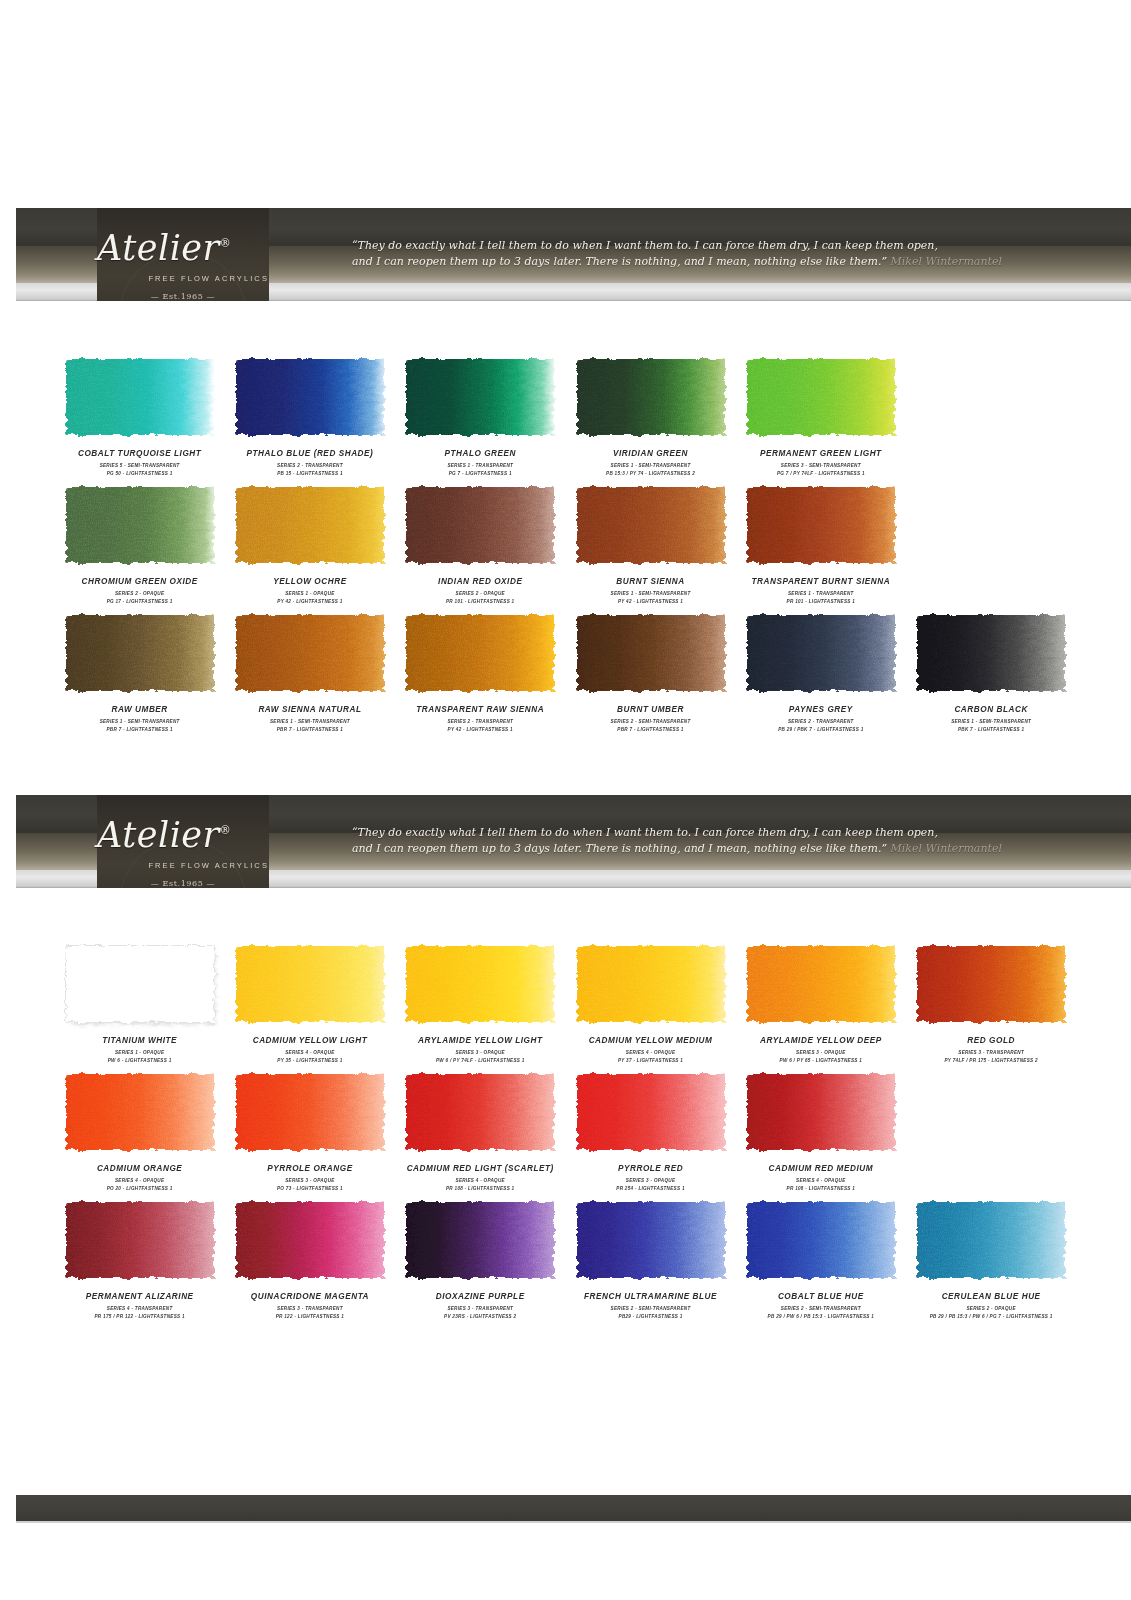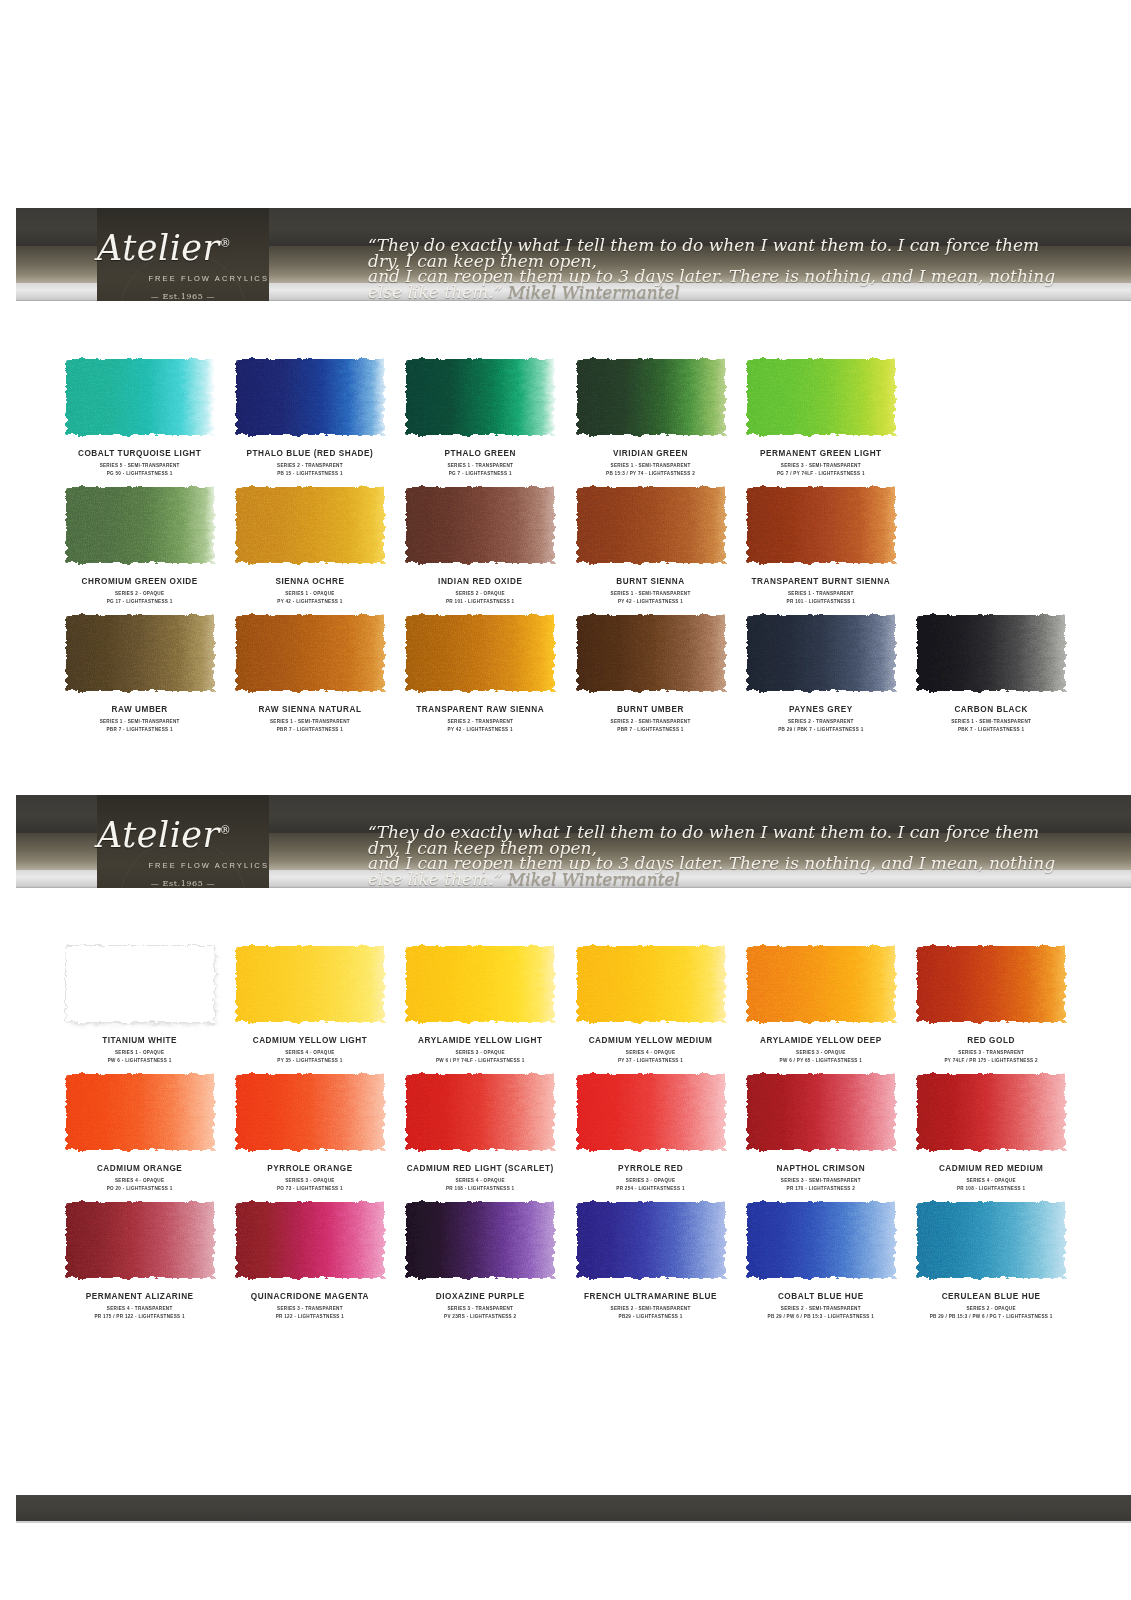--- a/index.html
+++ b/index.html
@@ -100,25 +100,25 @@
     font-family: "DejaVu Serif", serif;
     font-size: 8px;
     letter-spacing: 0.6px;
     color: #cfc8b8;
     z-index: 5;
   }
 
   
   .quote {
     position: absolute;
-    left: 368px; top: 30px;
+    left: 352px; top: 30px;
     width: 700px;
     font-family: "DejaVu Serif", serif;
     font-style: italic;
-    font-size: 17px;
+    font-size: 11px;
     line-height: 15.5px;
     color: #f3f0e8;
     z-index: 3;
     text-shadow: 0 1px 1px rgba(0,0,0,0.35);
   }
   .quote .attrib { color: #a49e8f; }
 
   
   .grid {
     position: relative;
@@ -128,20 +128,21 @@
   .row {
     display: flex;
     width: 1022px;
     margin: 0 auto 10px auto;
   }
   .cell {
     width: 170.3px;
     display: flex;
     flex-direction: column;
     align-items: center;
+    font-style: italic;
   }
   .swatch-wrap {
     width: 148px;
     height: 76px;
     position: relative;
   }
   .swatch {
     position: absolute;
     inset: 0;
     border-radius: 2px;
@@ -299,21 +300,21 @@
               <div class="swatch" style="background: linear-gradient(90deg, rgb(79, 112, 68) 0%, rgb(83, 116, 70) 30%, rgb(92, 128, 73) 55%, rgb(121, 160, 95) 78%, rgb(171, 200, 146) 94%, rgb(226, 239, 216) 100%);"></div>
             </div>
             <div class="label">CHROMIUM GREEN OXIDE</div>
             <div class="series">SERIES 2 - OPAQUE</div>
             <div class="pigment">PG 17 - LIGHTFASTNESS 1</div>
           </div>
           <div class="cell">
             <div class="swatch-wrap">
               <div class="swatch" style="background: linear-gradient(90deg, rgb(201, 137, 31) 0%, rgb(206, 143, 32) 28%, rgb(215, 155, 33) 52%, rgb(224, 172, 37) 76%, rgb(238, 195, 54) 92%, rgb(245, 213, 84) 100%);"></div>
             </div>
-            <div class="label">SIENNA OCHRE</div>
+            <div class="label">YELLOW OCHRE</div>
             <div class="series">SERIES 1 - OPAQUE</div>
             <div class="pigment">PY 42 - LIGHTFASTNESS 1</div>
           </div>
           <div class="cell">
             <div class="swatch-wrap">
               <div class="swatch" style="background: linear-gradient(90deg, rgb(93, 50, 40) 0%, rgb(103, 56, 44) 28%, rgb(122, 70, 56) 52%, rgb(143, 92, 76) 74%, rgb(171, 127, 112) 90%, rgb(201, 167, 155) 100%);"></div>
             </div>
             <div class="label">INDIAN RED OXIDE</div>
             <div class="series">SERIES 2 - OPAQUE</div>
             <div class="pigment">PR 101 - LIGHTFASTNESS 1</div>
@@ -493,28 +494,20 @@
           <div class="cell">
             <div class="swatch-wrap">
               <div class="swatch" style="background: linear-gradient(90deg, rgb(226, 35, 34) 0%, rgb(229, 42, 38) 26%, rgb(234, 63, 60) 50%, rgb(239, 109, 110) 72%, rgb(244, 155, 156) 88%, rgb(248, 191, 193) 100%);"></div>
             </div>
             <div class="label">PYRROLE RED</div>
             <div class="series">SERIES 3 - OPAQUE</div>
             <div class="pigment">PR 254 - LIGHTFASTNESS 1</div>
           </div>
           <div class="cell">
             <div class="swatch-wrap">
-              <div class="swatch" style="background: linear-gradient(90deg, rgb(158, 26, 31) 0%, rgb(169, 29, 34) 24%, rgb(194, 42, 51) 46%, rgb(217, 81, 95) 68%, rgb(233, 131, 143) 86%, rgb(242, 174, 184) 100%);"></div>
-            </div>
-            <div class="label">NAPTHOL CRIMSON</div>
-            <div class="series">SERIES 3 - SEMI-TRANSPARENT</div>
-            <div class="pigment">PR 170 - LIGHTFASTNESS 2</div>
-          </div>
-          <div class="cell">
-            <div class="swatch-wrap">
               <div class="swatch" style="background: linear-gradient(90deg, rgb(168, 27, 28) 0%, rgb(182, 30, 32) 24%, rgb(206, 46, 48) 46%, rgb(224, 92, 94) 68%, rgb(237, 142, 144) 86%, rgb(245, 183, 185) 100%);"></div>
             </div>
             <div class="label">CADMIUM RED MEDIUM</div>
             <div class="series">SERIES 4 - OPAQUE</div>
             <div class="pigment">PR 108 - LIGHTFASTNESS 1</div>
           </div>
         </div>
         <div class="row">
           <div class="cell">
             <div class="swatch-wrap">

